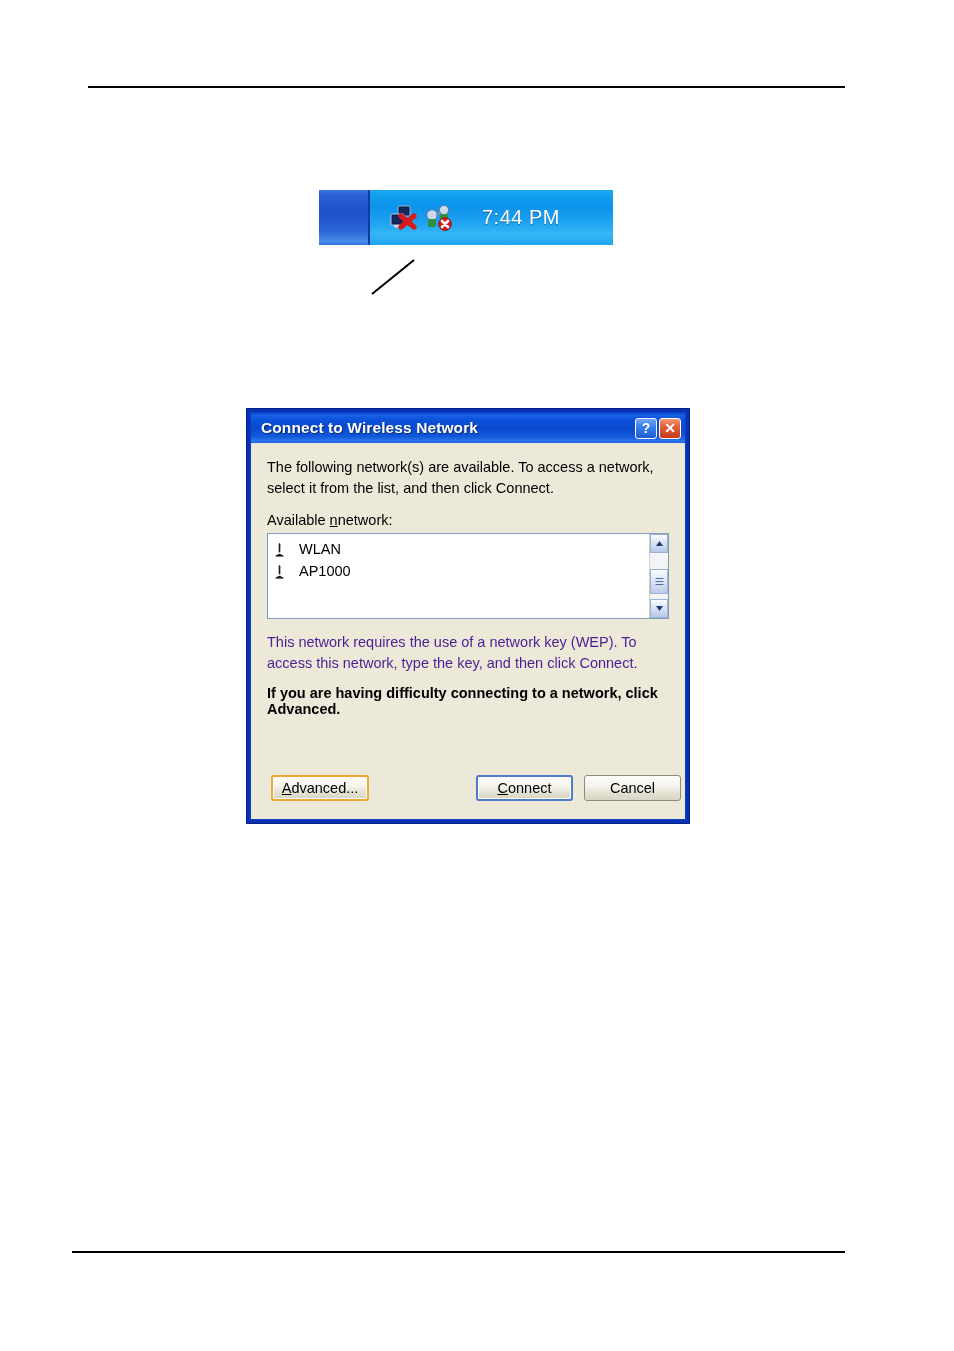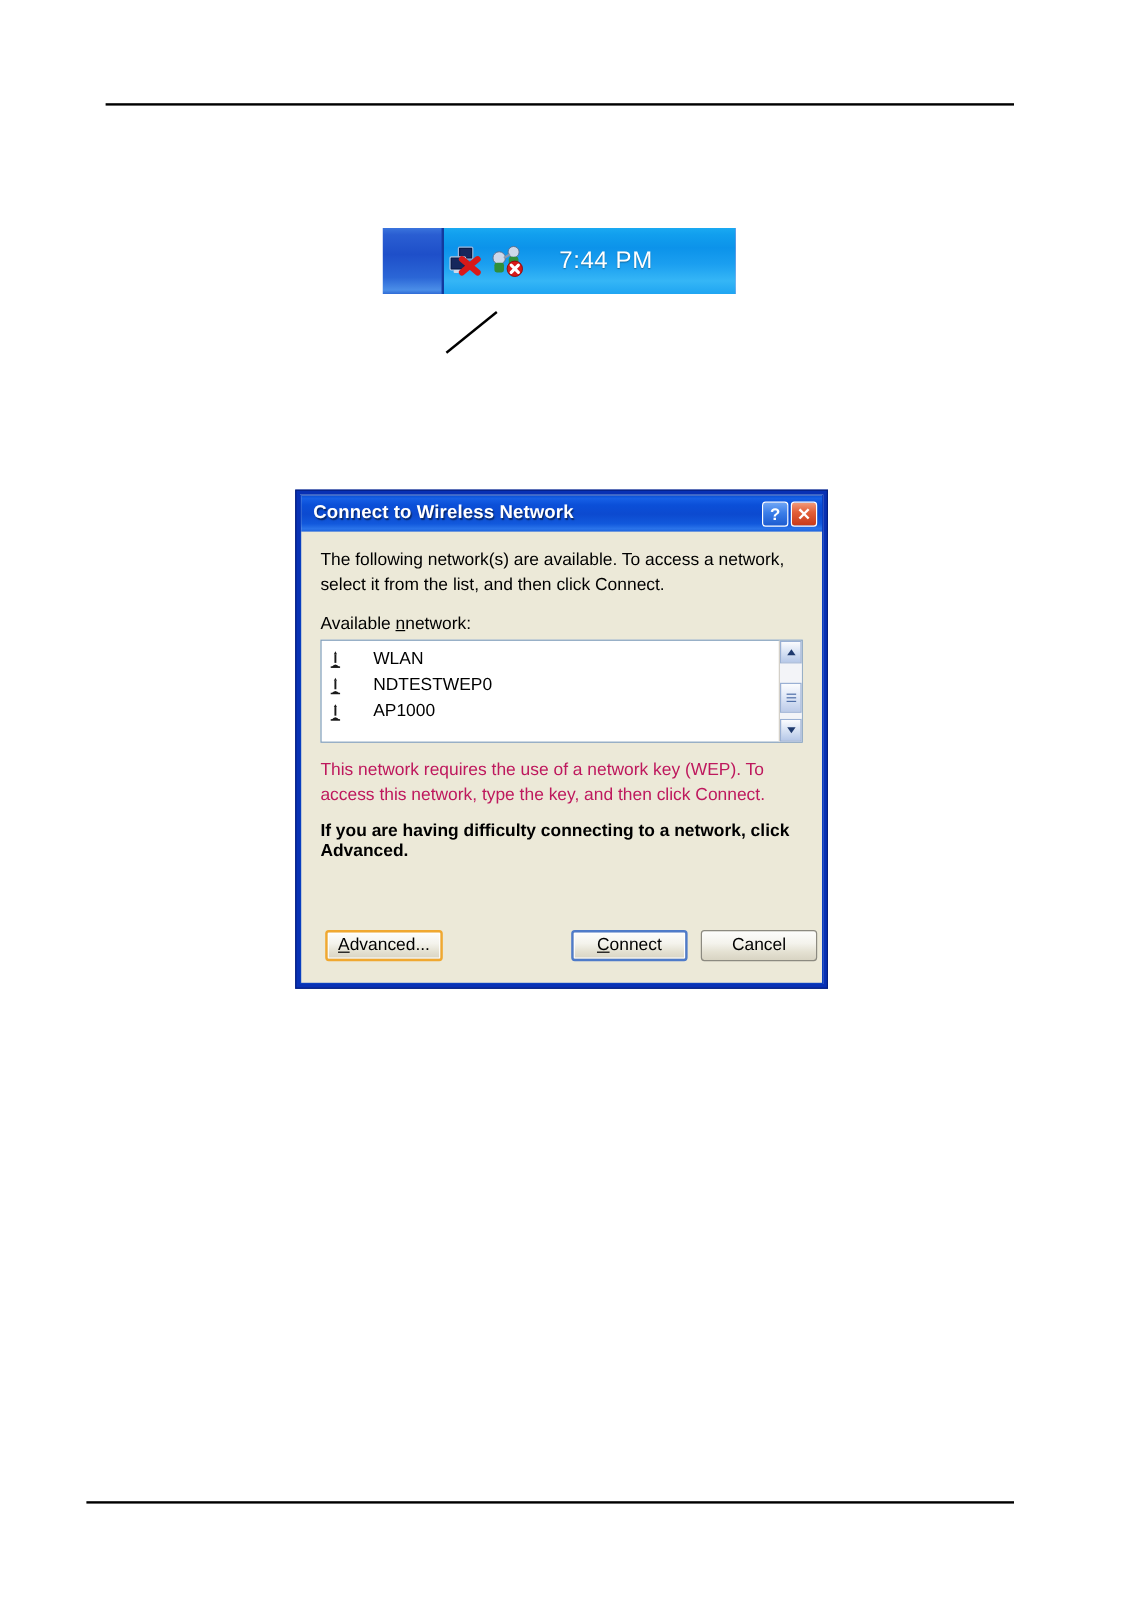--- a/index.html
+++ b/index.html
@@ -70,21 +70,21 @@
     height: 100%;
     background: linear-gradient(to bottom,
         #1aa9f2 0%, #119fee 10%, #0c93ea 30%, #1b9ff0 55%, #35b6f6 80%, #1fa5f2 100%);
     display: flex;
     align-items: center;
   }
   .tray-inner {
     display: flex;
     align-items: center;
     gap: 7px;
-    padding-left: 2px;
+    padding-left: 18px;
   }
   .tray-icon {
     width: 29px;
     height: 29px;
     position: relative;
     display: block;
   }
   .tray-clock {
     color: #ffffff;
     font-family: "Liberation Sans", sans-serif;
@@ -201,21 +201,21 @@
     flex: 1 1 auto;
     padding: 4px 0 0 6px;
     box-sizing: border-box;
     overflow: hidden;
   }
   .list-item {
     display: flex;
     align-items: center;
     height: 22px;
     font-size: 14.5px;
-    gap: 26px;
+    gap: 14px;
     cursor: default;
   }
   .ap-icon {
     width: 11px;
     height: 15px;
     flex: 0 0 11px;
     display: block;
   }
   .scrollbar {
     flex: 0 0 19px;
@@ -256,21 +256,21 @@
     justify-content: center;
     cursor: default;
   }
   .sb-grip {
     width: 9px;
     height: 9px;
     display: block;
   }
 
   .disabled-text {
-    color: #be185d;
+    color: #4c1d95;
     line-height: 1.42;
     margin: 0 0 12px 0;
     max-width: 412px;
   }
   .key-row {
     display: flex;
     align-items: center;
     margin-bottom: 14px;
   }
   .key-label {
@@ -397,29 +397,20 @@
           <div class="list-item">
             <svg class="ap-icon" viewBox="0 0 11 15">
               <path d="M5.5 0.8 L4.2 3.2 L6.8 3.2 Z" fill="#1a1a1a"></path>
               <rect x="4.7" y="3.2" width="1.6" height="7.2" fill="#1a1a1a"></rect>
               <path d="M2.2 14 Q5.5 9.6 8.8 14 Z" fill="#1a1a1a"></path>
               <rect x="1.6" y="13.3" width="7.8" height="1.3" fill="#1a1a1a"></rect>
             </svg>
             <span>WLAN</span>
           </div>
 
-          <div class="list-item">
-            <svg class="ap-icon" viewBox="0 0 11 15">
-              <path d="M5.5 0.8 L4.2 3.2 L6.8 3.2 Z" fill="#1a1a1a"></path>
-              <rect x="4.7" y="3.2" width="1.6" height="7.2" fill="#1a1a1a"></rect>
-              <path d="M2.2 14 Q5.5 9.6 8.8 14 Z" fill="#1a1a1a"></path>
-              <rect x="1.6" y="13.3" width="7.8" height="1.3" fill="#1a1a1a"></rect>
-            </svg>
-            <span>NDTESTWEP0</span>
-          </div>
 
           <div class="list-item">
             <svg class="ap-icon" viewBox="0 0 11 15">
               <path d="M5.5 0.8 L4.2 3.2 L6.8 3.2 Z" fill="#1a1a1a"></path>
               <rect x="4.7" y="3.2" width="1.6" height="7.2" fill="#1a1a1a"></rect>
               <path d="M2.2 14 Q5.5 9.6 8.8 14 Z" fill="#1a1a1a"></path>
               <rect x="1.6" y="13.3" width="7.8" height="1.3" fill="#1a1a1a"></rect>
             </svg>
             <span>AP1000</span>
           </div>

